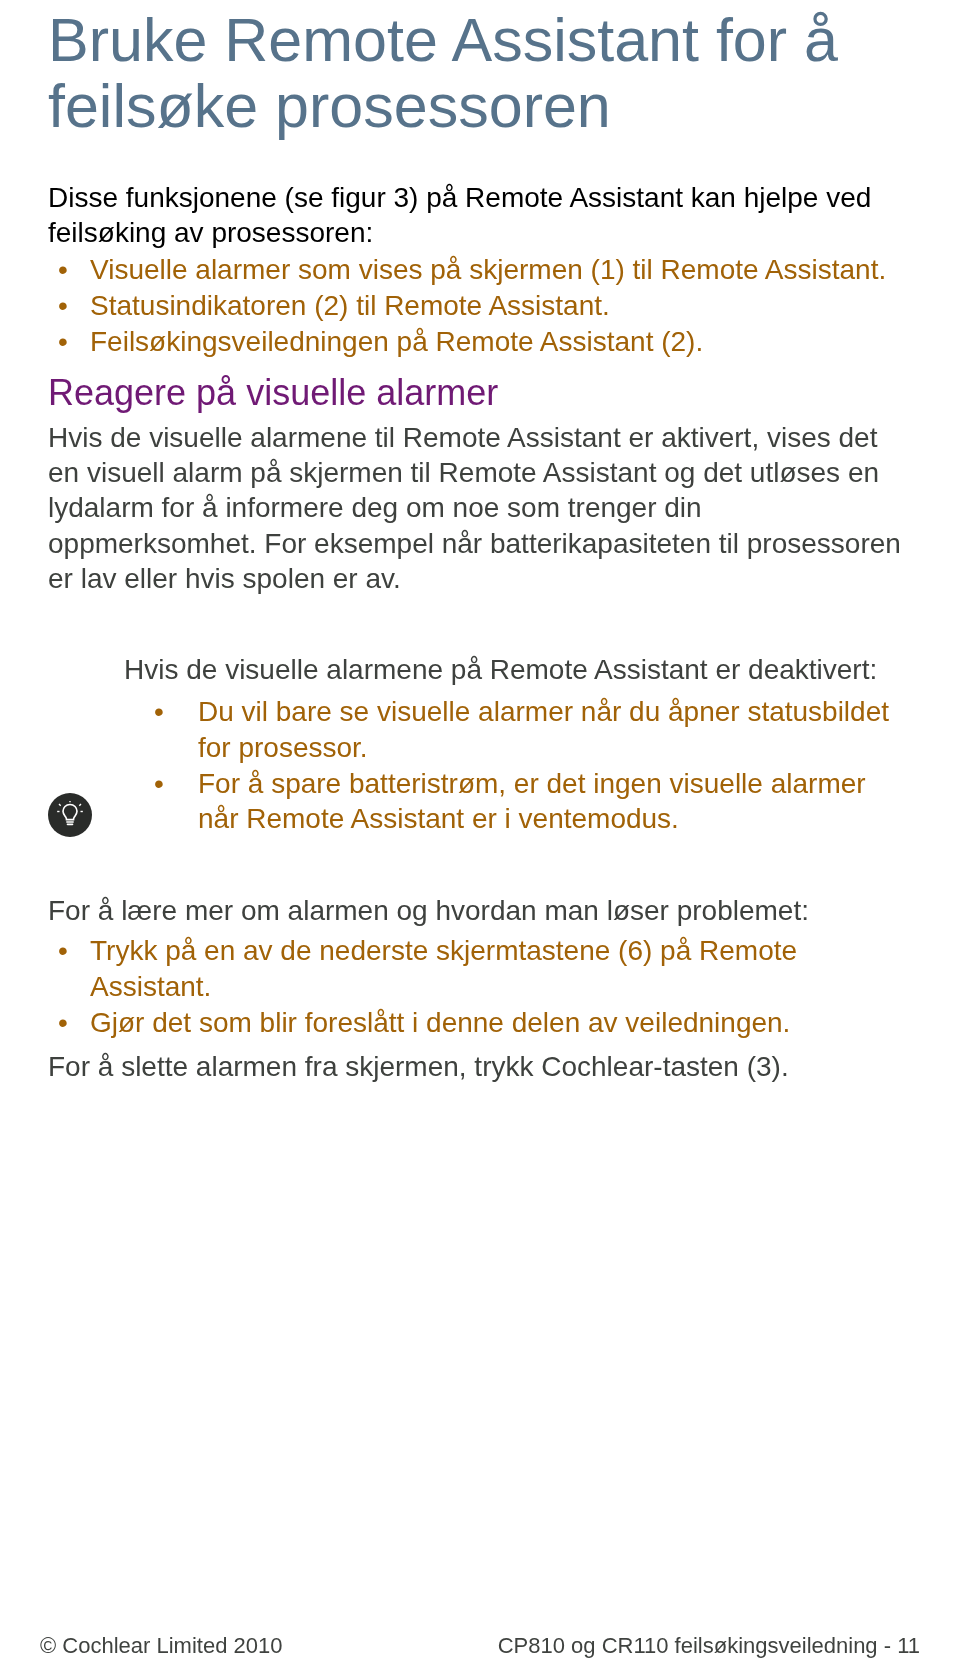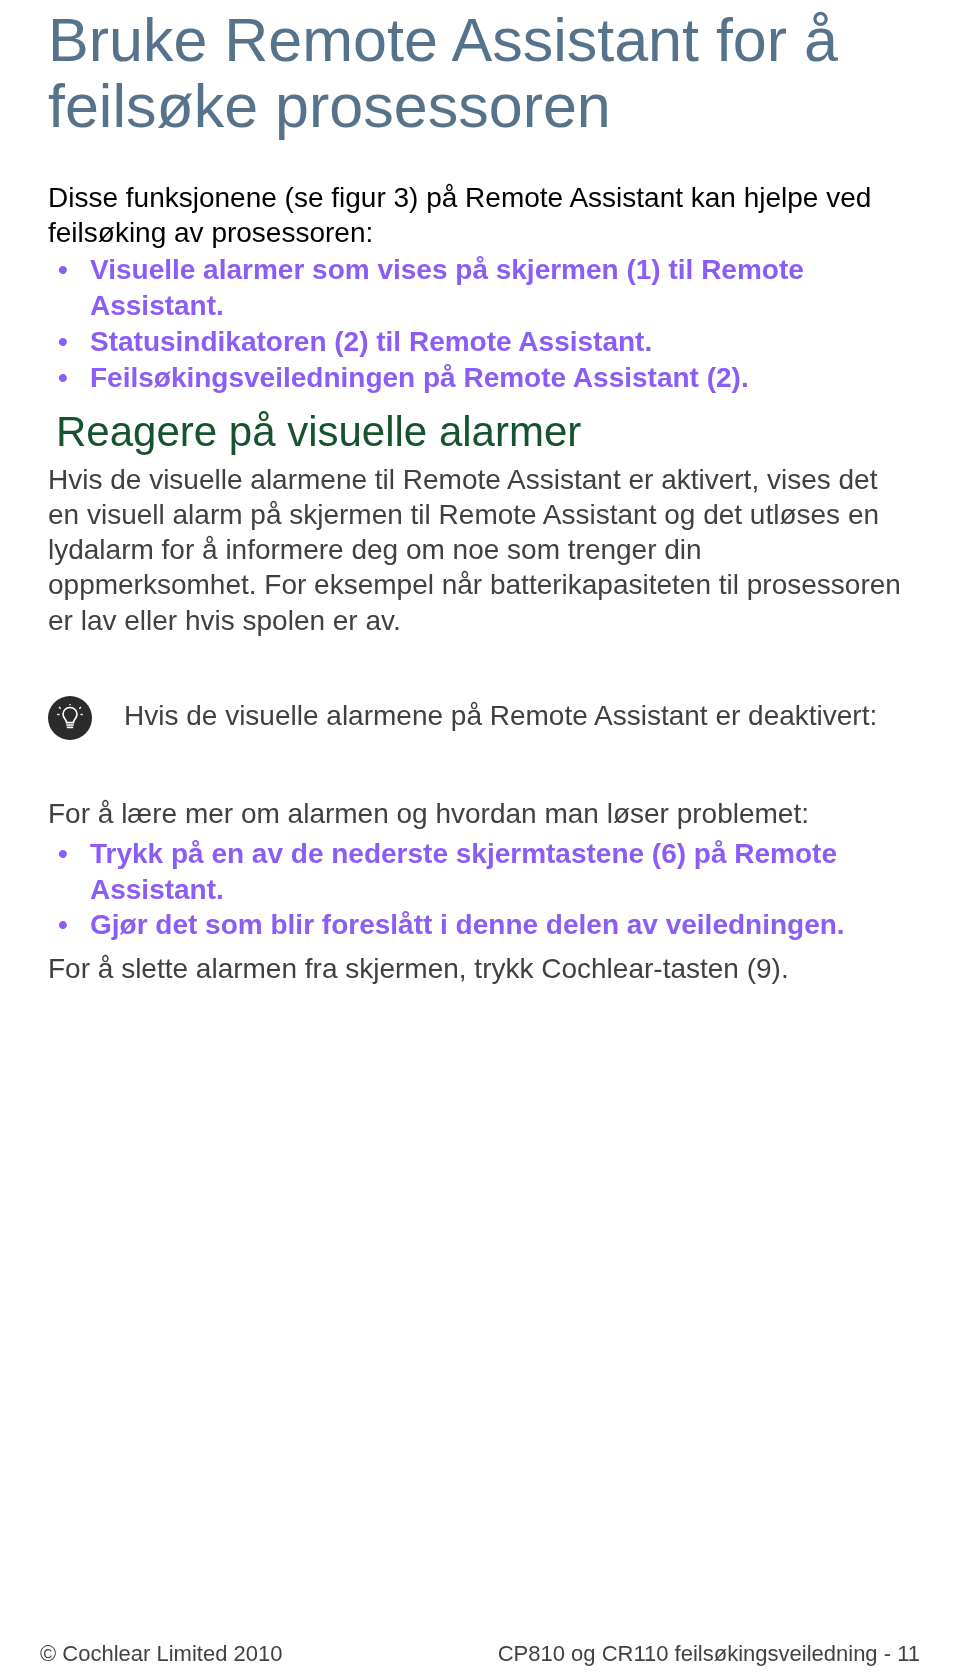--- a/index.html
+++ b/index.html
@@ -38,36 +38,36 @@
   ul.dots {
     list-style: none;
     margin: 2px 0 0 0;
     padding: 0;
   }
   ul.dots > li {
     position: relative;
     padding-left: 42px;
     font-size: 28px;
     line-height: 1.28;
-    font-weight: 700;
-    color: #8b5cf6;
+    font-weight: 400;
+    color: #a16207;
     margin: 0;
   }
   ul.dots > li::before {
     content: "•";
     position: absolute;
     left: 10px;
     top: 0;
     font-size: 28px;
   }
   h2.subheading {
-    color: #14532d;
+    color: #701a75;
     font-weight: 300;
-    font-size: 42px;
-    margin: 12px 0 6px 8px;
+    font-size: 36px;
+    margin: 12px 0 6px 0;
   }
   p.body {
     margin: 0;
     font-size: 28px;
     line-height: 1.26;
     font-weight: 300;
     color: #3e413e;
   }
   .tip-block {
     margin-top: 56px;
@@ -110,21 +110,21 @@
     font-weight: 300;
   }
   p.final {
     margin: 8px 0 0 0;
     font-size: 28px;
     line-height: 1.28;
     font-weight: 300;
   }
   .footer {
     position: absolute;
-    bottom: 8px;
+    bottom: 16px;
     left: 40px;
     right: 40px;
     display: flex;
     justify-content: space-between;
     font-size: 22px;
     font-weight: 300;
     color: #3f423f;
   }
 </style>
 </head>
@@ -159,29 +159,33 @@
           <line x1="12" y1="1" x2="12" y2="-1" stroke="#ffffff" stroke-width="1.2"></line>
           <line x1="4" y1="4" x2="2.6" y2="2.6" stroke="#ffffff" stroke-width="1.2"></line>
           <line x1="20" y1="4" x2="21.4" y2="2.6" stroke="#ffffff" stroke-width="1.2"></line>
           <line x1="3" y1="9" x2="1" y2="9" stroke="#ffffff" stroke-width="1.2"></line>
           <line x1="21" y1="9" x2="23" y2="9" stroke="#ffffff" stroke-width="1.2"></line>
         </svg>
       </div>
     </div>
     <div class="tip-content">
       <p class="lead">Hvis de visuelle alarmene på Remote Assistant er deaktivert:</p>
+      <ul class="dots inner">
+        <li>Du vil bare se visuelle alarmer når du åpner statusbildet for prosessor.</li>
+        <li>For å spare batteristrøm, er det ingen visuelle alarmer når Remote Assistant er i ventemodus.</li>
+      </ul>
     </div>
   </div>
 
   <p class="lead2">For å lære mer om alarmen og hvordan man løser problemet:</p>
   <ul class="dots">
     <li>Trykk på en av de nederste skjermtastene (6) på Remote Assistant.</li>
     <li>Gjør det som blir foreslått i denne delen av veiledningen.</li>
   </ul>
 
-  <p class="final">For å slette alarmen fra skjermen, trykk Cochlear-tasten (9).</p>
+  <p class="final">For å slette alarmen fra skjermen, trykk Cochlear-tasten (3).</p>
 
   <div class="footer">
     <span>© Cochlear Limited 2010</span>
     <span>CP810 og CR110 feilsøkingsveiledning - 11</span>
   </div>
 
 </div>
 
 </body></html>

